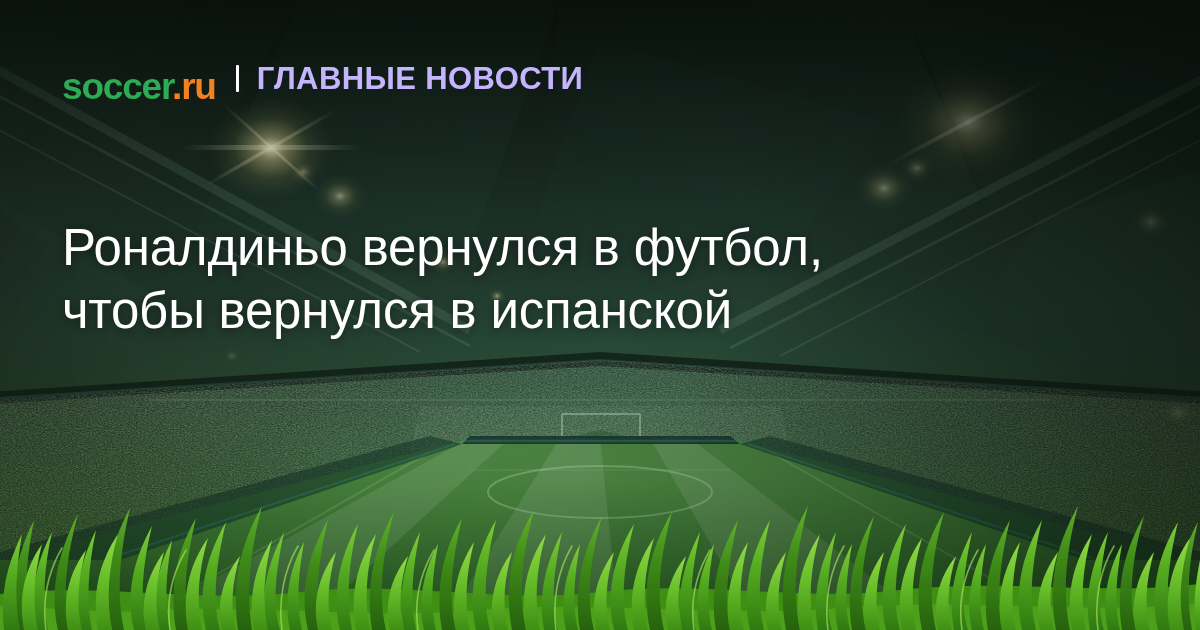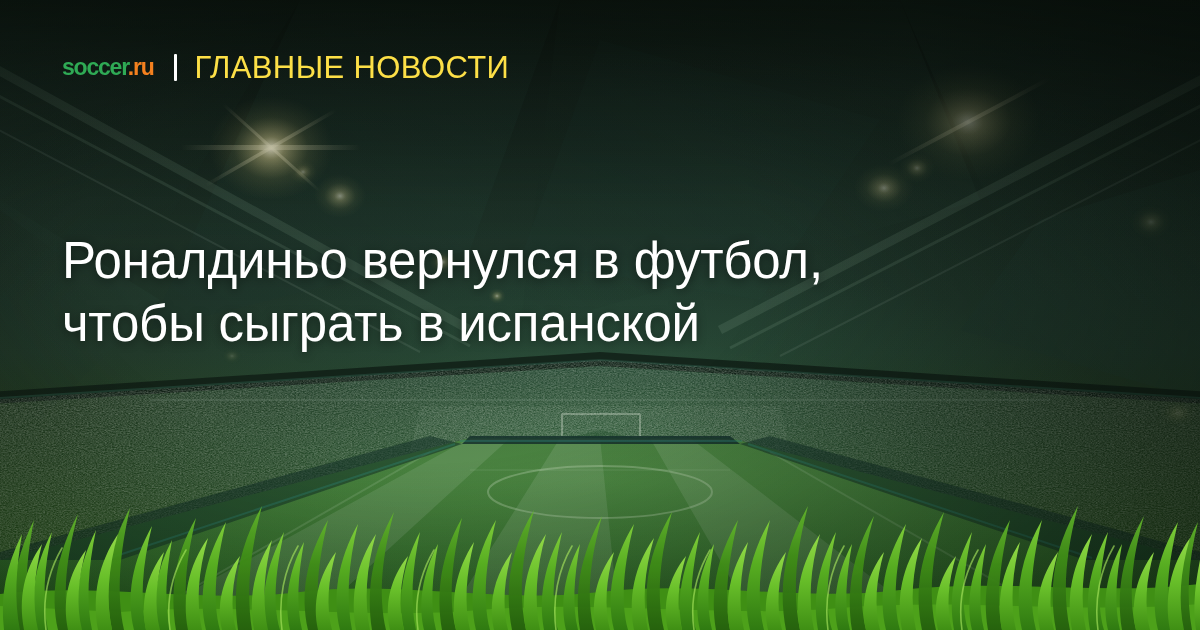--- a/index.html
+++ b/index.html
@@ -67,48 +67,49 @@
   #bg-grass { }
 
   
   #header {
     position:absolute;
     left:62px; top:52px;
     display:flex; align-items:center; gap:0;
     z-index:30;
   }
   #logo {
-    font-size:23px;
+    font-size:37px;
     font-weight:700;
     letter-spacing:-1.2px;
     line-height:1;
     white-space:nowrap;
+    margin-top:16px;
   }
   #logo .word  { color:#2faa55; }
   #logo .tld   { color:#f4811f; }
   #divider {
     width:3px; height:27px;
     background:#ffffff;
     margin:0 18px 0 20px;
     border-radius:1px;
     flex:none;
   }
   #kicker {
-    color:#fde047;
+    color:#c4b5fd;
     font-size:31px;
-    font-weight:400;
+    font-weight:700;
     letter-spacing:.4px;
     line-height:1;
     white-space:nowrap;
   }
 
   
   #headline {
     position:absolute;
-    left:62px; top:229px;
+    left:62px; top:216px;
     width:1000px;
     z-index:30;
     color:#ffffff;
     font-size:51px;
     font-weight:400;
     line-height:63px;
     letter-spacing:-.2px;
     text-shadow:0 2px 10px rgba(0,0,0,.42);
   }
   #headline span { display:block; white-space:nowrap; }
@@ -424,16 +425,16 @@
   <div id="header">
     <div id="logo">
       <span class="word">soccer</span><span class="tld">.ru</span>
     </div>
     <div id="divider"></div>
     <div id="kicker">ГЛАВНЫЕ НОВОСТИ</div>
   </div>
 
   <h1 id="headline">
     <span>Роналдиньо вернулся в футбол,</span>
-    <span>чтобы сыграть в испанской</span>
+    <span>чтобы вернулся в испанской</span>
   </h1>
 
 </div>
 
 </body></html>

